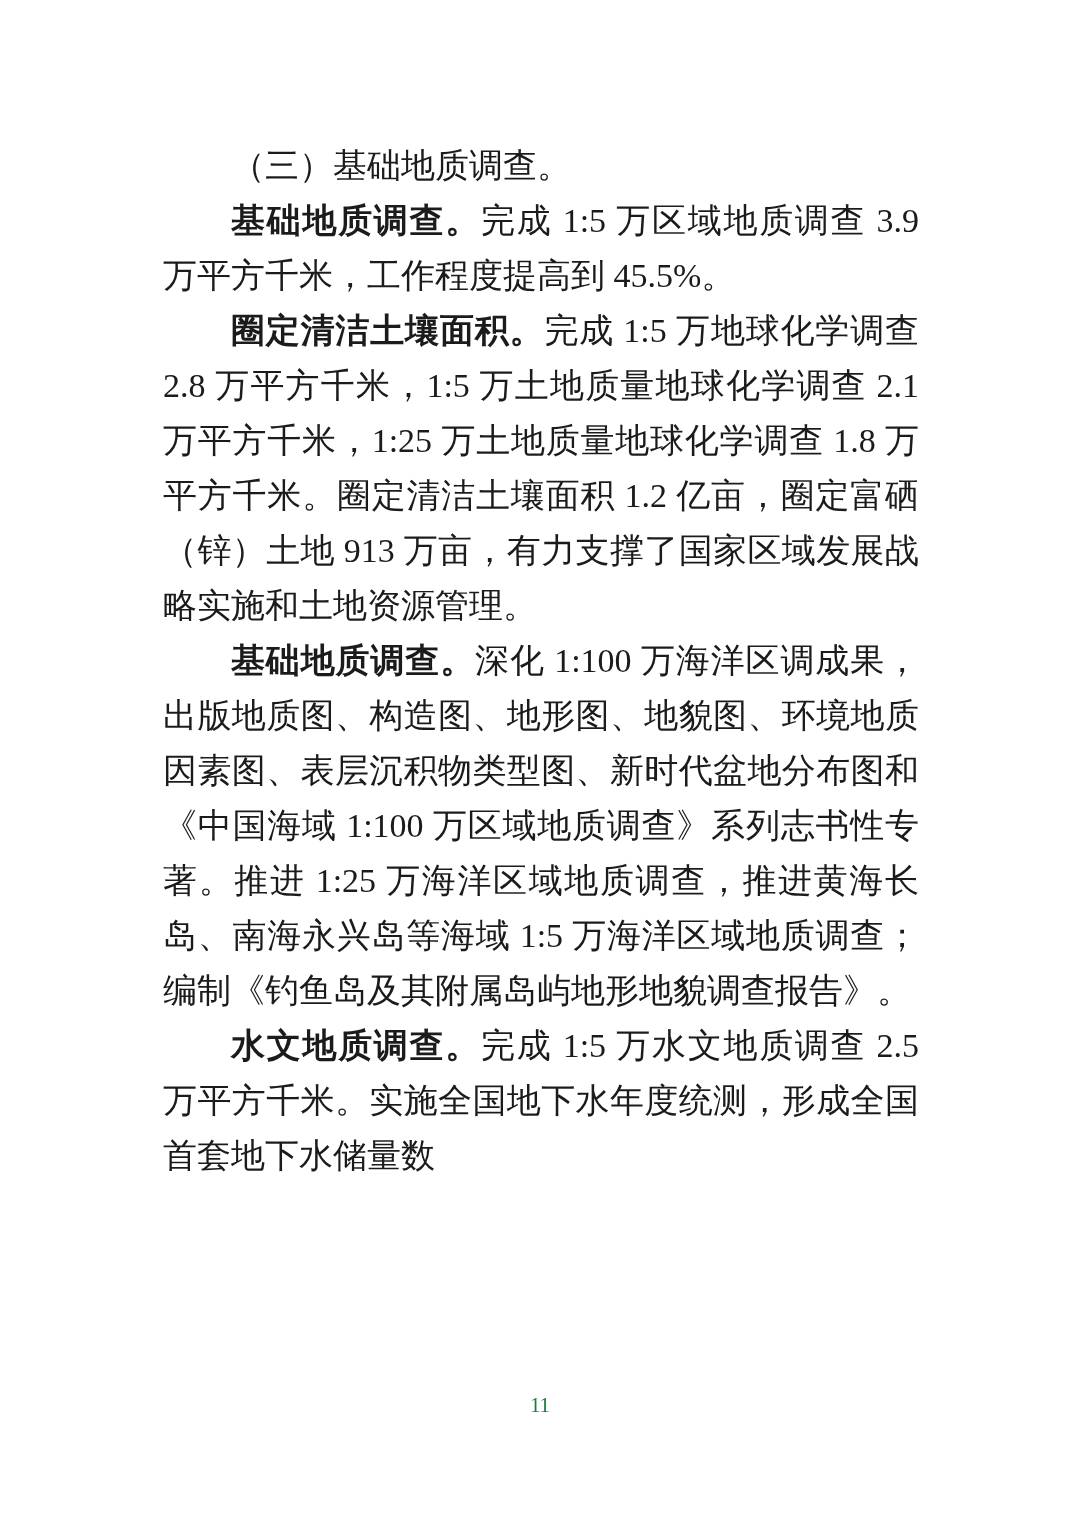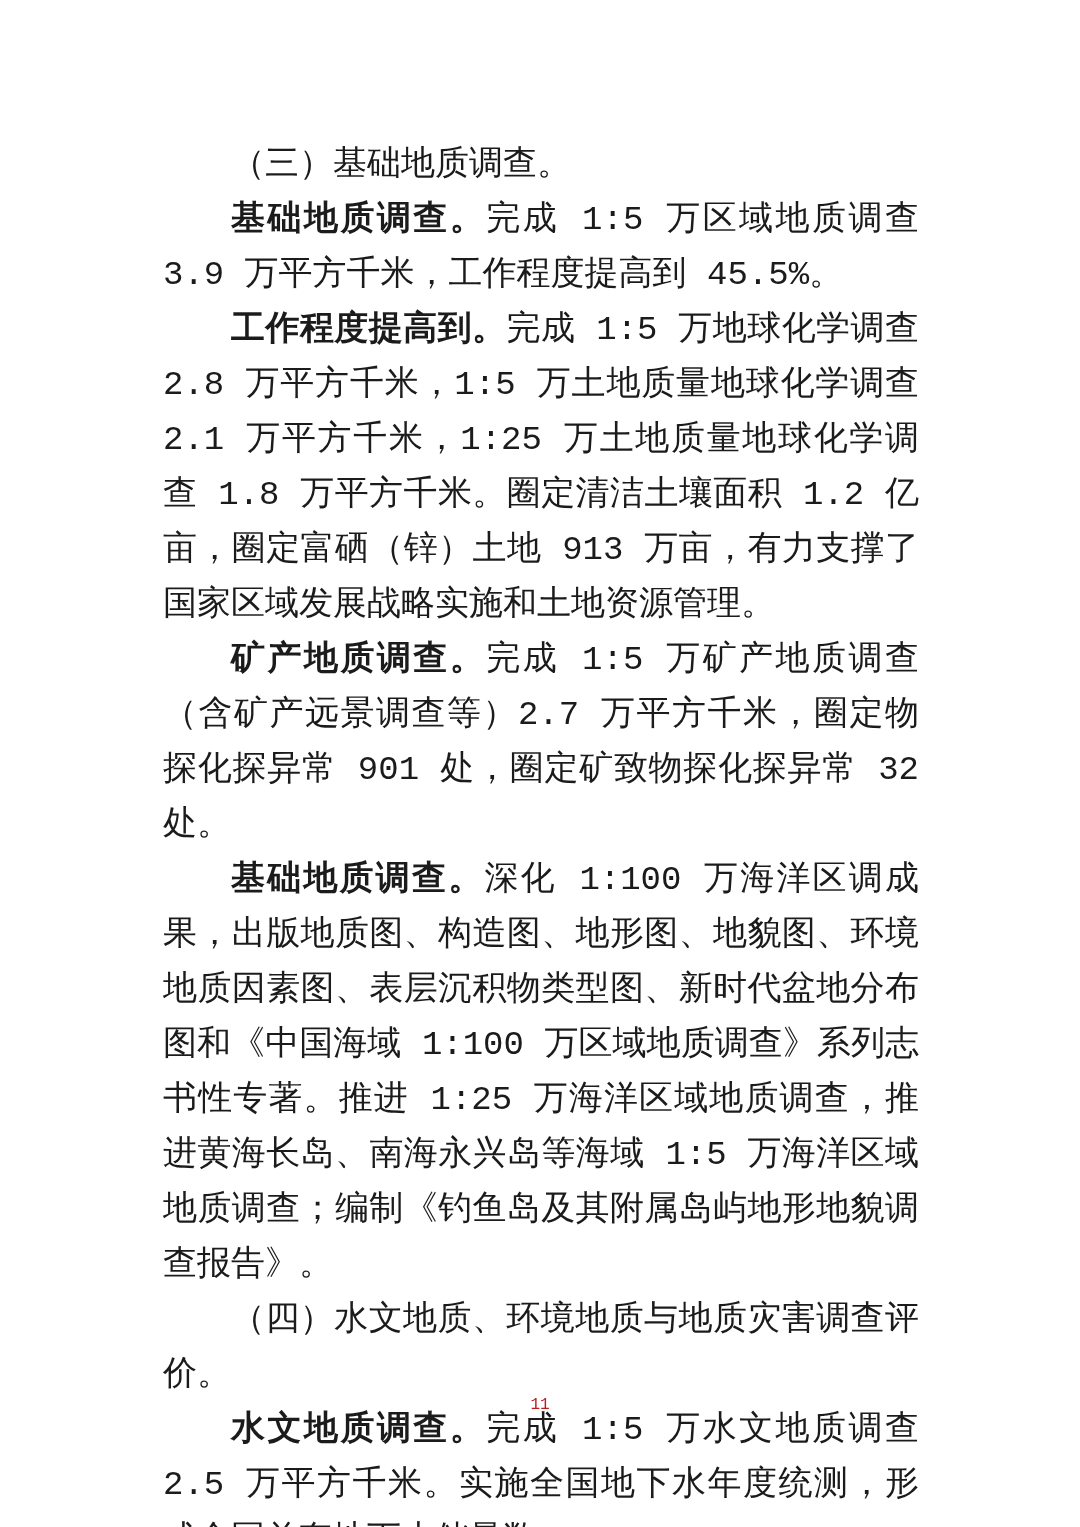--- a/index.html
+++ b/index.html
@@ -6,21 +6,21 @@
     margin: 0;
     padding: 0;
     background: #ffffff;
   }
   .page {
     position: relative;
     width: 1080px;
     height: 1527px;
     background: #ffffff;
     overflow: hidden;
-    font-family: Liberation Mono, monospace;
+    font-family: Liberation Serif, serif;
     color: #1b1b1b;
   }
   .doc-body {
     position: absolute;
     left: 163px;
     top: 138px;
     width: 756px;
   }
   .doc-body p,
   .doc-body h3 {
@@ -38,42 +38,40 @@
   }
   .para-lead {
     font-weight: bold;
   }
   .page-number {
     position: absolute;
     top: 1392px;
     left: 0;
     width: 100%;
     text-align: center;
-    font-size: 16px;
+    font-size: 21px;
     line-height: 26px;
-    color: #b91c1c;
+    color: #15803d;
   }
 </style>
 </head>
 <body>
 
 <div class="page">
   <div class="doc-body">
 
     <h3 class="section-heading">（三）基础地质调查。</h3>
 
     <p><span class="para-lead">基础地质调查。</span><span>完成 1:5 万区域地质调查 3.9 万平方千米，工作程度提高到 45.5%。</span></p>
 
 
-    <p><span class="para-lead">工作程度提高到。</span><span>完成 1:5 万地球化学调查 2.8 万平方千米，1:5 万土地质量地球化学调查 2.1 万平方千米，1:25 万土地质量地球化学调查 1.8 万平方千米。圈定清洁土壤面积 1.2 亿亩，圈定富硒（锌）土地 913 万亩，有力支撑了国家区域发展战略实施和土地资源管理。</span></p>
+    <p><span class="para-lead">圈定清洁土壤面积。</span><span>完成 1:5 万地球化学调查 2.8 万平方千米，1:5 万土地质量地球化学调查 2.1 万平方千米，1:25 万土地质量地球化学调查 1.8 万平方千米。圈定清洁土壤面积 1.2 亿亩，圈定富硒（锌）土地 913 万亩，有力支撑了国家区域发展战略实施和土地资源管理。</span></p>
 
-    <p><span class="para-lead">矿产地质调查。</span><span>完成 1:5 万矿产地质调查（含矿产远景调查等）2.7 万平方千米，圈定物探化探异常 901 处，圈定矿致物探化探异常 32 处。</span></p>
 
     <p><span class="para-lead">基础地质调查。</span><span>深化 1:100 万海洋区调成果，出版地质图、构造图、地形图、地貌图、环境地质因素图、表层沉积物类型图、新时代盆地分布图和《中国海域 1:100 万区域地质调查》系列志书性专著。推进 1:25 万海洋区域地质调查，推进黄海长岛、南海永兴岛等海域 1:5 万海洋区域地质调查；编制《钓鱼岛及其附属岛屿地形地貌调查报告》。</span></p>
 
-    <h3 class="section-heading">（四）水文地质、环境地质与地质灾害调查评价。</h3>
 
     <p><span class="para-lead">水文地质调查。</span><span>完成 1:5 万水文地质调查 2.5 万平方千米。实施全国地下水年度统测，形成全国首套地下水储量数</span></p>
 
   </div>
 
   <div class="page-number">11</div>
 </div>
 
 </body></html>

